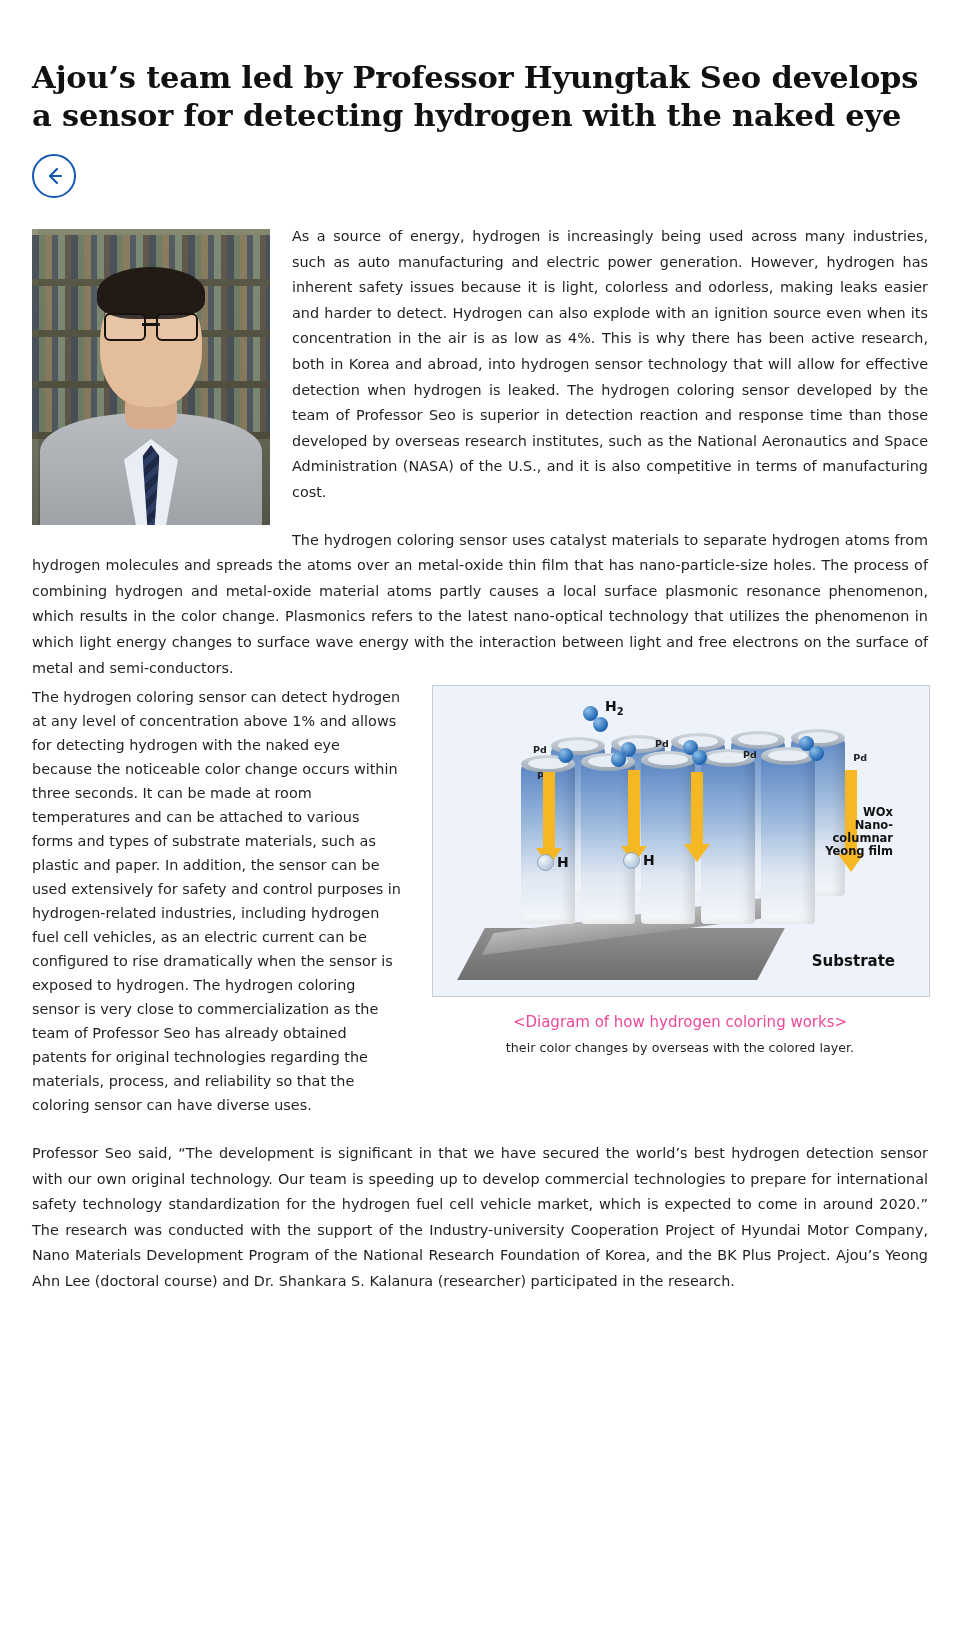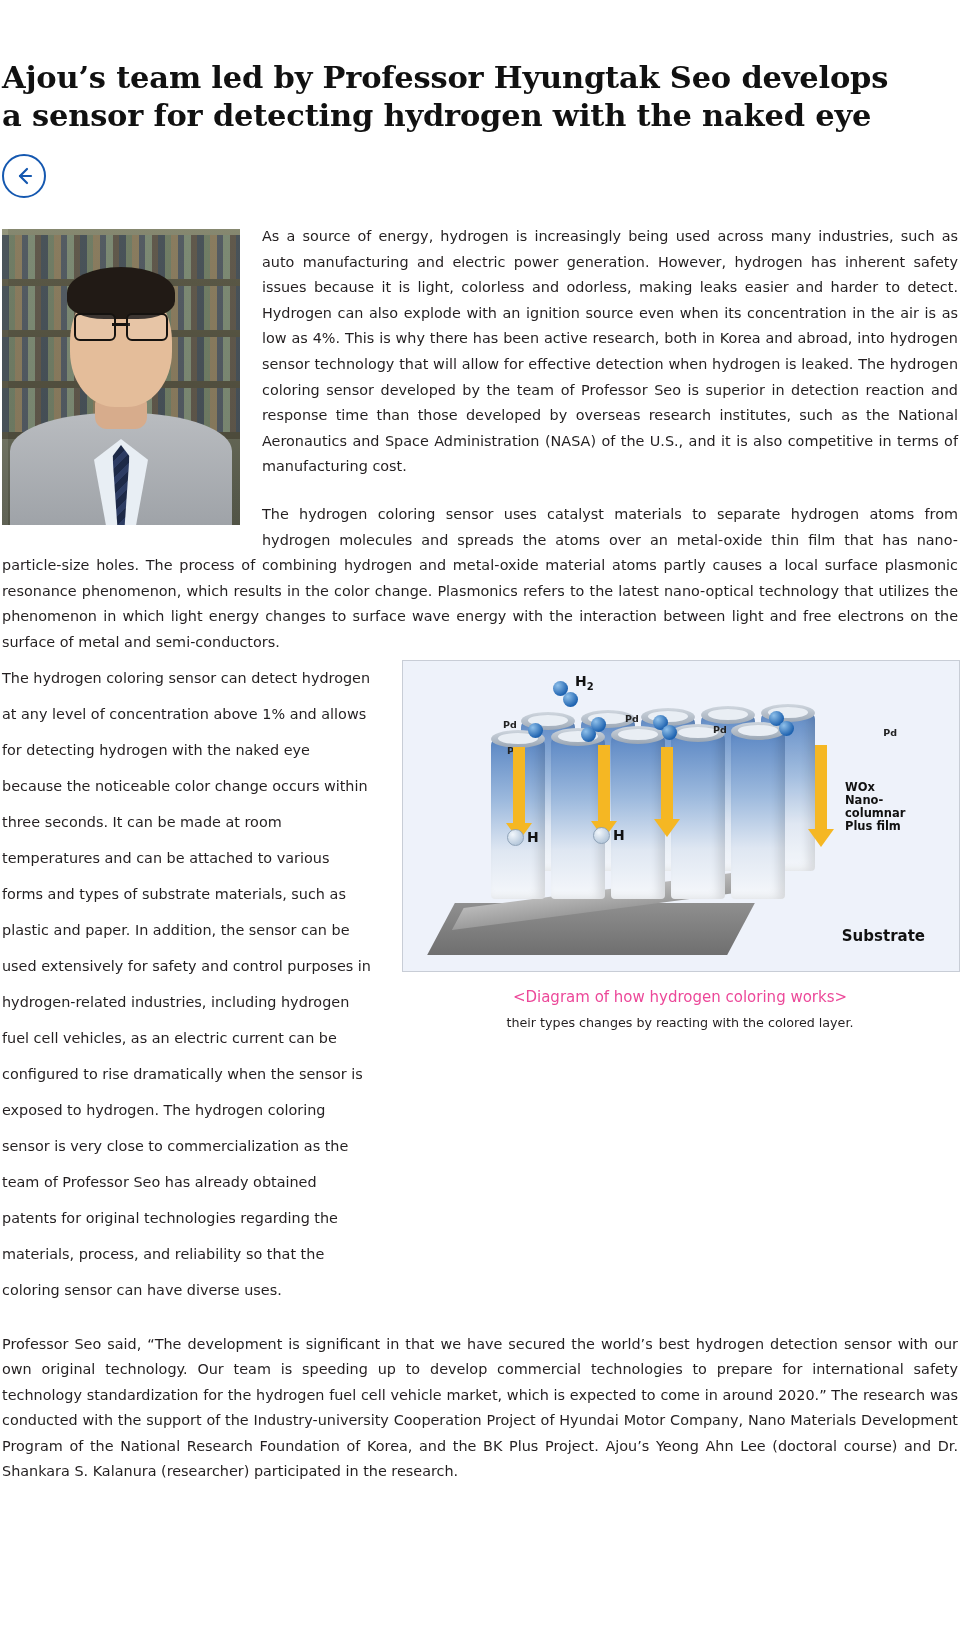--- a/index.html
+++ b/index.html
@@ -12,21 +12,21 @@
     height: 1627px;
     font-family: "DejaVu Sans", sans-serif;
     color: #231f20;
     overflow: hidden;
   }
   .page {
     position: relative;
     width: 960px;
     height: 1627px;
     box-sizing: border-box;
-    padding: 0 2px;
+    padding: 0 32px;
   }
   .headline {
     font-family: "DejaVu Serif", serif;
     font-weight: bold;
     font-size: 30.5px;
     line-height: 38px;
     letter-spacing: -0.2px;
     color: #111111;
     margin: 0;
     padding-top: 58px;
@@ -134,21 +134,21 @@
   .lower-section {
     margin-top: 4px;
     display: flex;
     gap: 30px;
     align-items: flex-start;
   }
   .lower-left {
     width: 370px;
     flex: 0 0 370px;
     font-size: 14.4px;
-    line-height: 36px;
+    line-height: 24px;
     text-align: left;
   }
   .lower-right {
     flex: 1 1 auto;
   }
   .figure-box {
     width: 100%;
     height: 310px;
     border: 1px solid #c8cdd6;
     background: #eef2fa;
@@ -224,21 +224,21 @@
   .atom {
     position:absolute; width:15px; height:15px; border-radius:50%;
     background: radial-gradient(circle at 32% 30%, #f2f7fc, #b7c9dc 72%);
     border: 1px solid #8fa3b8;
   }
   .fig-label {
     position:absolute; font-weight:bold; font-size:14px; color:#111;
   }
   .wox-label {
     position:absolute; font-weight:bold; font-size:11.5px; line-height:13px;
-    color:#111; text-align:left;
+    color:#111; text-align:right;
   }
   .h2-label { position:absolute; font-weight:bold; font-size:14px; color:#111; }
   .h2-label sub { font-size:10px; }
 </style>
 </head>
 <body>
 
 <div class="page">
 
   <h1 class="headline">Ajou’s team led by Professor Hyungtak Seo develops a sensor for detecting hydrogen with the naked eye</h1>
@@ -372,29 +372,29 @@
 
         <div class="atom" style="left:104px; top:168px;"></div>
         <div class="fig-label" style="left:124px; top:168px;">H</div>
         <div class="atom" style="left:190px; top:166px;"></div>
         <div class="fig-label" style="left:210px; top:166px;">H</div>
 
         <div class="wox-label" style="right:36px; top:120px; width:78px;">
           <div>WOx</div>
           <div>Nano-</div>
           <div>columnar</div>
-          <div>Plus film</div>
+          <div>Yeong film</div>
         </div>
 
         <div class="pd" style="right:62px; top:66px;">Pd</div>
       </div>
 
       <div class="caption-main">&lt;Diagram of how hydrogen coloring works&gt;</div>
       <div class="caption-sub">
-        <div>their types changes by reacting with the colored layer.</div>
+        <div>their color changes by overseas with the colored layer.</div>
       </div>
     </div>
   </div>
 
   <div class="tail">
     <p>Professor Seo said, “The development is significant in that we have secured the world’s best hydrogen detection sensor with our own original technology. Our team is speeding up to develop commercial technologies to prepare for international safety technology standardization for the hydrogen fuel cell vehicle market, which is expected to come in around 2020.” The research was conducted with the support of the Industry-university Cooperation Project of Hyundai Motor Company, Nano Materials Development Program of the National Research Foundation of Korea, and the BK Plus Project. Ajou’s Yeong Ahn Lee (doctoral course) and Dr. Shankara S. Kalanura (researcher) participated in the research.</p>
   </div>
 
 </div>
 

